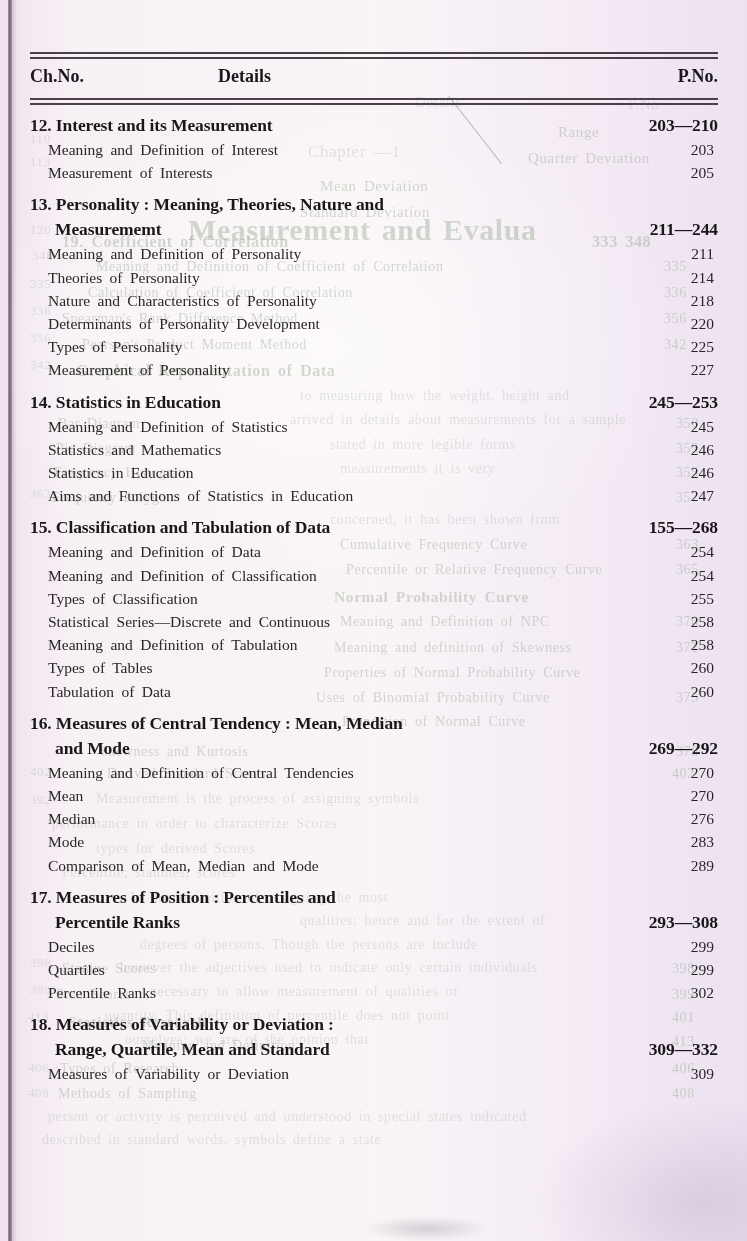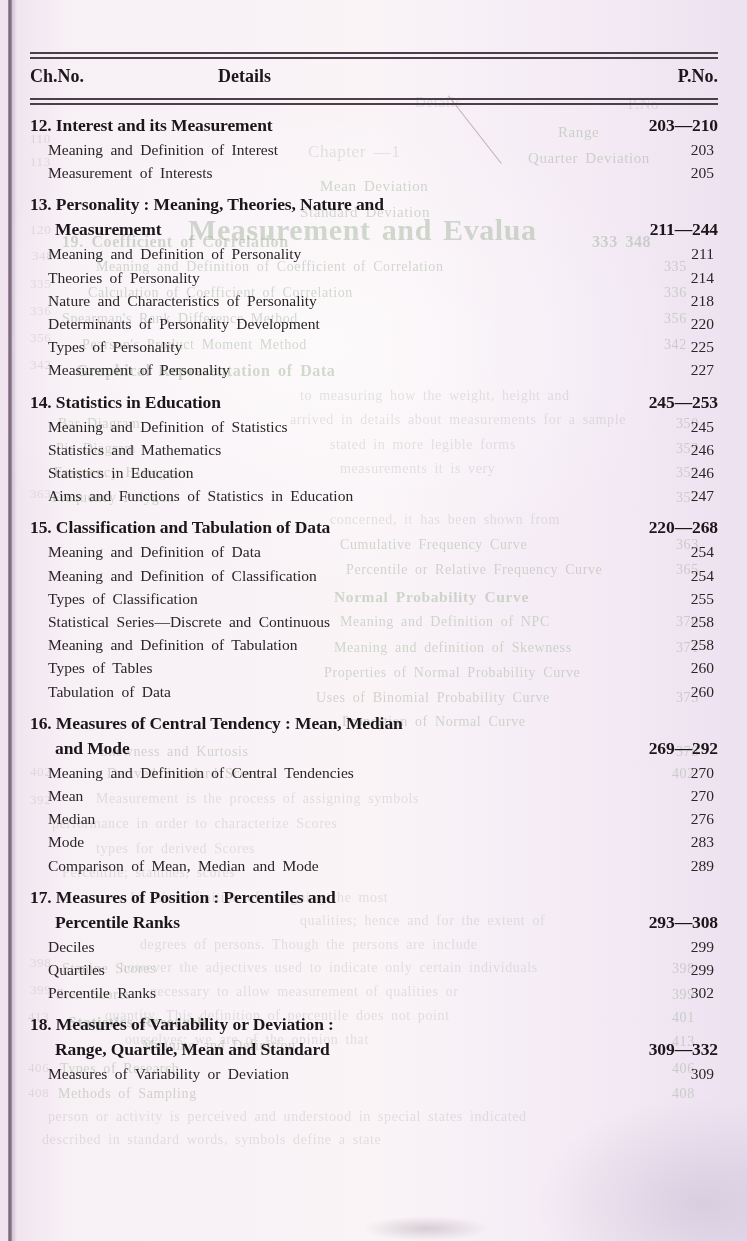--- a/index.html
+++ b/index.html
@@ -163,21 +163,21 @@
           <div class="item-row"><span class="lbl">Measurement of Personality</span><span class="pg">227</span></div>
         </div>
         <div class="chapter">
           <div class="ch-line"><span>14. Statistics in Education</span><span class="range">245—253</span></div>
           <div class="item-row"><span class="lbl">Meaning and Definition of Statistics</span><span class="pg">245</span></div>
           <div class="item-row"><span class="lbl">Statistics and Mathematics</span><span class="pg">246</span></div>
           <div class="item-row"><span class="lbl">Statistics in Education</span><span class="pg">246</span></div>
           <div class="item-row"><span class="lbl">Aims and Functions of Statistics in Education</span><span class="pg">247</span></div>
         </div>
         <div class="chapter">
-          <div class="ch-line"><span>15. Classification and Tabulation of Data</span><span class="range">220—268</span></div>
+          <div class="ch-line"><span>15. Classification and Tabulation of Data</span><span class="range">155—268</span></div>
           <div class="item-row"><span class="lbl">Meaning and Definition of Data</span><span class="pg">254</span></div>
           <div class="item-row"><span class="lbl">Meaning and Definition of Classification</span><span class="pg">254</span></div>
           <div class="item-row"><span class="lbl">Types of Classification</span><span class="pg">255</span></div>
           <div class="item-row"><span class="lbl">Statistical Series—Discrete and Continuous</span><span class="pg">258</span></div>
           <div class="item-row"><span class="lbl">Meaning and Definition of Tabulation</span><span class="pg">258</span></div>
           <div class="item-row"><span class="lbl">Types of Tables</span><span class="pg">260</span></div>
           <div class="item-row"><span class="lbl">Tabulation of Data</span><span class="pg">260</span></div>
         </div>
         <div class="chapter">
           <div class="ch-line"><span>16. Measures of Central Tendency : Mean, Median</span></div>

